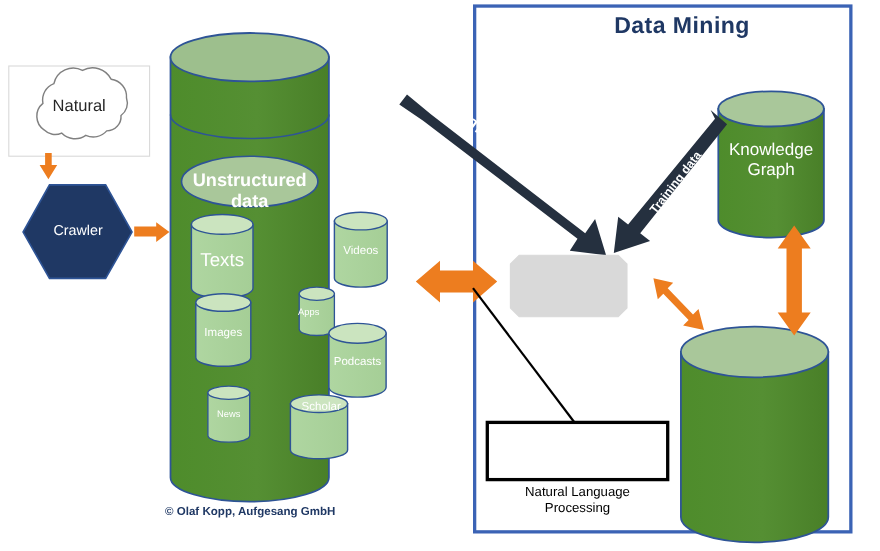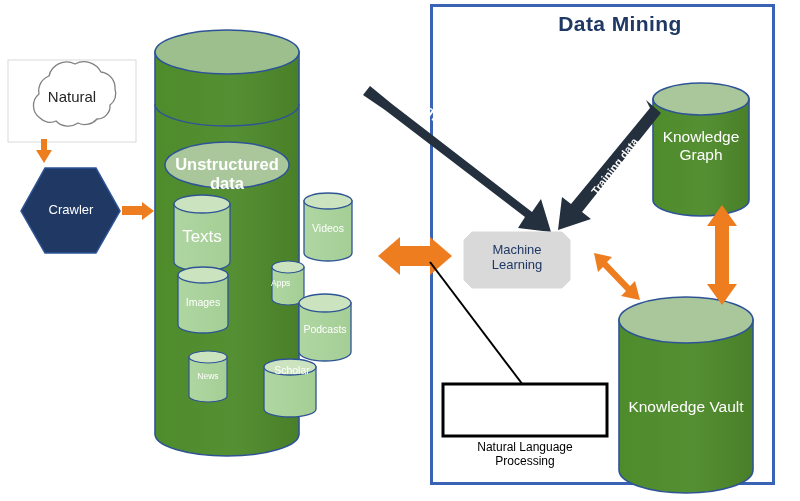--- a/index.html
+++ b/index.html
@@ -196,29 +196,27 @@
   <div class="lbl cap-med t-white" style="left:178px; top:296px; width:50px;">Images</div>
 
   <div class="lbl cap-sm t-white" style="left:271px; top:278px; width:18px;">Apps</div>
 
   <div class="lbl cap-med t-white" style="left:298px; top:323px; width:54px;">Podcasts</div>
 
   <div class="lbl cap-sm t-white" style="left:190px; top:371px; width:36px;">News</div>
 
   <div class="lbl cap-med t-white" style="left:265px; top:364px; width:54px;">Scholar</div>
 
-
-  <div class="lbl cap-ml t-navy" style="left:472px; top:242px; width:90px;">Machine
-Learning</div>
+  <div class="lbl cap-credit t-navy" style="left:130px; top:459px; width:195px;">© Olaf Kopp, Aufgesang GmbH</div>
+
 
   <div class="lbl cap-nlp t-black" style="left:450px; top:392px; width:150px;">Natural Language
 Processing</div>
 
   <div class="lbl cap-kg t-white" style="left:652px; top:128px; width:98px;">Knowledge
 Graph</div>
 
-  <div class="lbl cap-kv t-white" style="left:619px; top:398px; width:134px;">Knowledge Vault</div>
 
   <div class="lbl cap-train t-white" style="left:405px; top:128px; width:110px; transform:rotate(37deg); transform-origin:center;">Training data</div>
 
   <div class="lbl cap-train t-white" style="left:565px; top:160px; width:100px; font-size:11px; transform:rotate(-52deg); transform-origin:center;">Training data</div>
 
 </div>
 
 </body></html>

